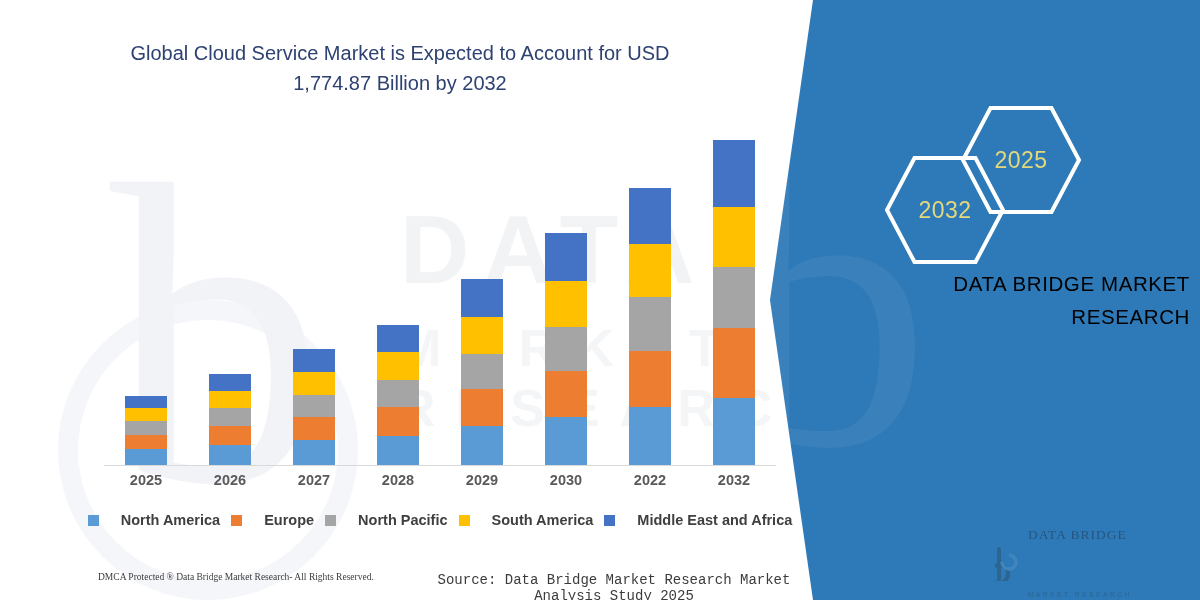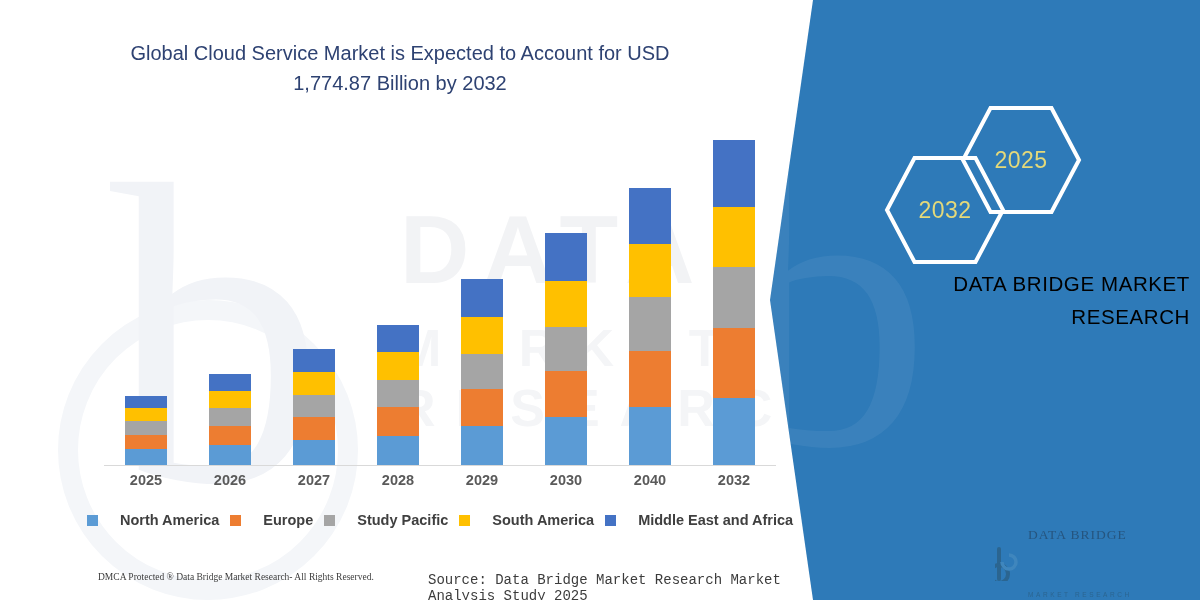--- a/index.html
+++ b/index.html
@@ -119,20 +119,21 @@
     font-size:14.5px;
     font-weight:700;
     color:#3f3f3f;
   }
 
   
   #footer {
     position:absolute;
     left:0; bottom:0; width:800px; height:38px;
     z-index:3;
+    text-align:center;
   }
   #footer-dmca {
     position:absolute; left:98px; top:10px;
     font-size:9.5px; color:#3c3c3c;
     font-family:"Liberation Serif", serif;
   }
   #footer-source {
     position:absolute; left:428px; top:10px;
     font-size:14px; color:#3c3c3c;
     font-family:Liberation Mono, monospace;
@@ -293,36 +294,36 @@
       </div>
     </div>
   <div id="axis-line"></div>
   <div id="x-labels">
       <div class="x-label" style="left: 0px;">2025</div>
       <div class="x-label" style="left: 84px;">2026</div>
       <div class="x-label" style="left: 168px;">2027</div>
       <div class="x-label" style="left: 252px;">2028</div>
       <div class="x-label" style="left: 336px;">2029</div>
       <div class="x-label" style="left: 420px;">2030</div>
-      <div class="x-label" style="left: 504px;">2040</div>
+      <div class="x-label" style="left: 504px;">2022</div>
       <div class="x-label" style="left: 588px;">2032</div>
     </div>
 
   <div id="legend">
       <div class="legend-item">
         <span class="legend-swatch" style="background: rgb(91, 155, 213);"></span>
         <span class="legend-label">North America</span>
       </div>
       <div class="legend-item">
         <span class="legend-swatch" style="background: rgb(237, 125, 49);"></span>
         <span class="legend-label">Europe</span>
       </div>
       <div class="legend-item">
         <span class="legend-swatch" style="background: rgb(165, 165, 165);"></span>
-        <span class="legend-label">Study Pacific</span>
+        <span class="legend-label">North Pacific</span>
       </div>
       <div class="legend-item">
         <span class="legend-swatch" style="background: rgb(255, 192, 0);"></span>
         <span class="legend-label">South America</span>
       </div>
       <div class="legend-item">
         <span class="legend-swatch" style="background: rgb(68, 114, 196);"></span>
         <span class="legend-label">Middle East and Africa</span>
       </div>
     </div>

